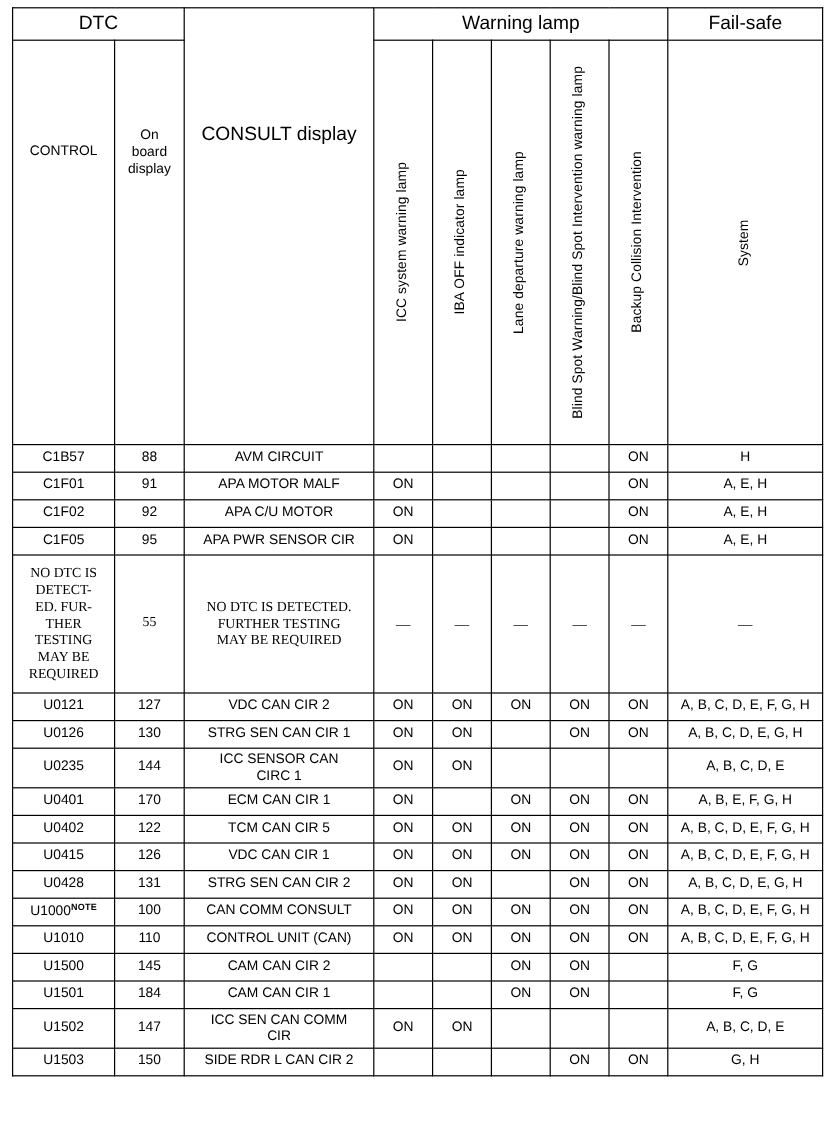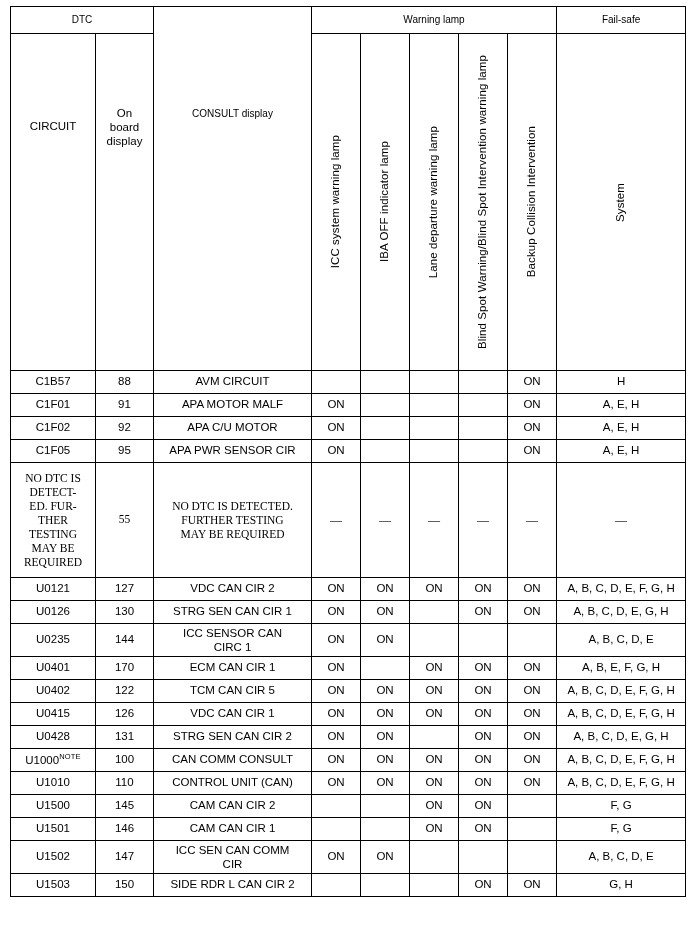--- a/index.html
+++ b/index.html
@@ -42,21 +42,21 @@
     background: #ffffff;
   }
 
   
   table.dtc {
     border: 1.6px solid #000000;
   }
 
   .hdr-top td {
     height: 26px;
-    font-size: 10px;
+    font-size: 16px;
   }
 
   .hdr-vert td {
     height: 336px;
   }
 
   
   .vwrap {
     height: 332px;
     display: flex;
@@ -110,20 +110,21 @@
 
   .multiline {
     white-space: pre-line;
     line-height: 1.22;
   }
 
   sup.note {
     font-size: 7.5px;
     vertical-align: super;
     letter-spacing: 0.2px;
+    font-weight: bold;
   }
 
   .dash {
     font-size: 12px;
   }
 </style>
 </head>
 <body>
 
 <div id="sheet">
@@ -146,21 +147,21 @@
         <td colspan="2">DTC</td>
         <td rowspan="2" class="hcell">
           <div class="hcell-consult">CONSULT display</div>
         </td>
         <td colspan="5">Warning lamp</td>
         <td rowspan="1">Fail-safe</td>
       </tr>
 
       <tr class="hdr-vert">
         <td class="hcell">
-          <div class="hcell-consult">CIRCUIT</div>
+          <div class="hcell-consult">CONTROL</div>
         </td>
         <td class="hcell">
           <div class="hcell-consult multiline">On
 board
 display</div>
         </td>
 
         <td>
           <div class="vwrap">
             <span class="vtext">ICC system warning lamp</span>
@@ -365,21 +366,21 @@
           <td>CAM CAN CIR 2</td>
           <td></td>
           <td></td>
           <td>ON</td>
           <td>ON</td>
           <td></td>
           <td class="fail-cell">F, G</td>
         </tr>
         <tr class="row-std">
           <td>U1501</td>
-          <td>146</td>
+          <td>184</td>
           <td>CAM CAN CIR 1</td>
           <td></td>
           <td></td>
           <td>ON</td>
           <td>ON</td>
           <td></td>
           <td class="fail-cell">F, G</td>
         </tr>
         <tr class="row-tall2">
           <td>U1502</td>

